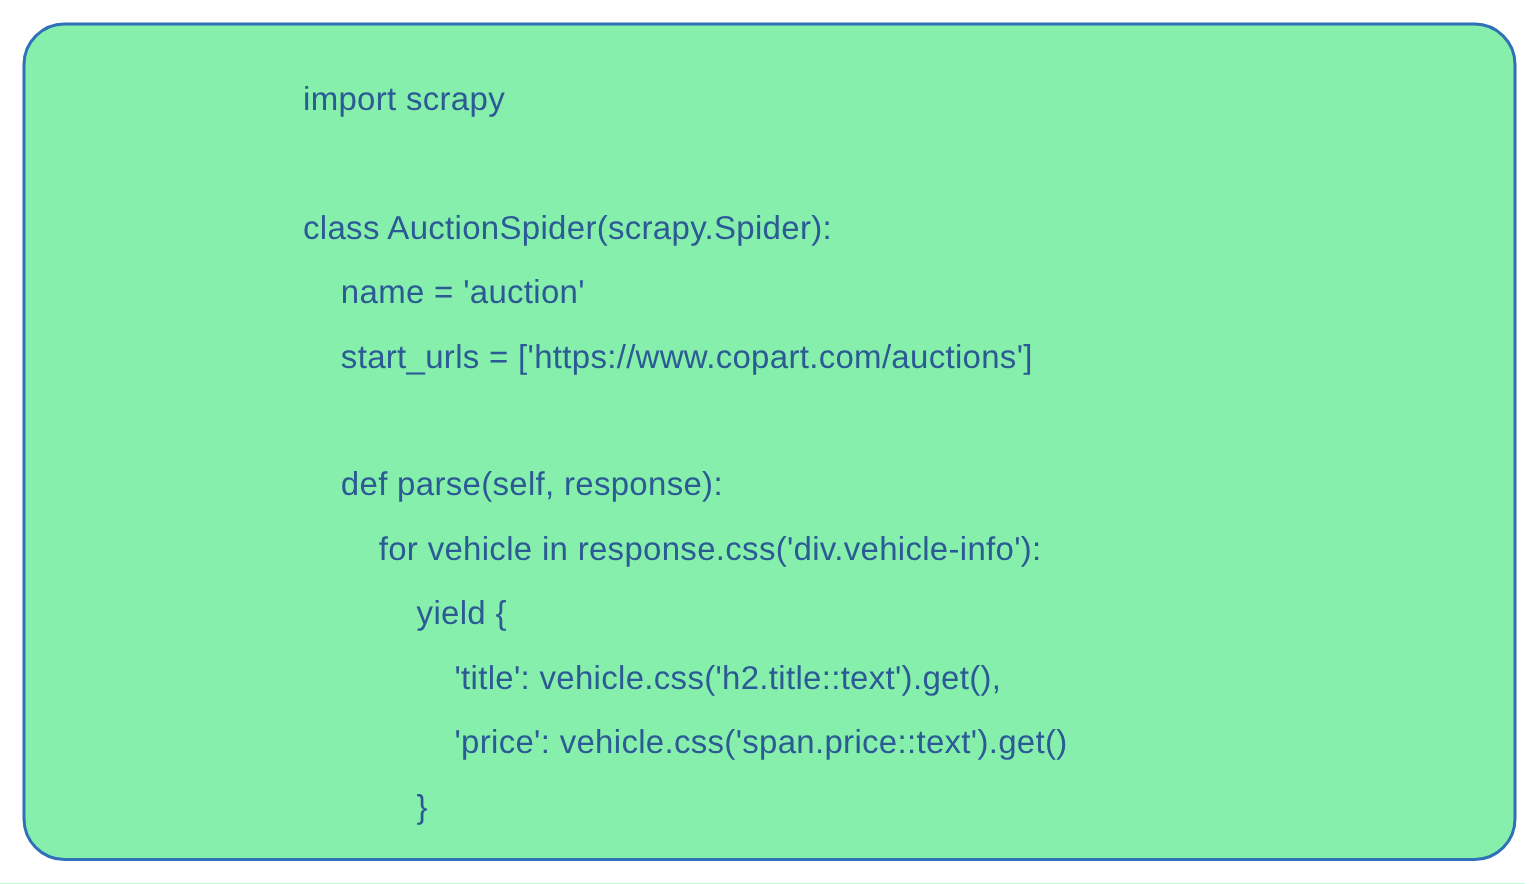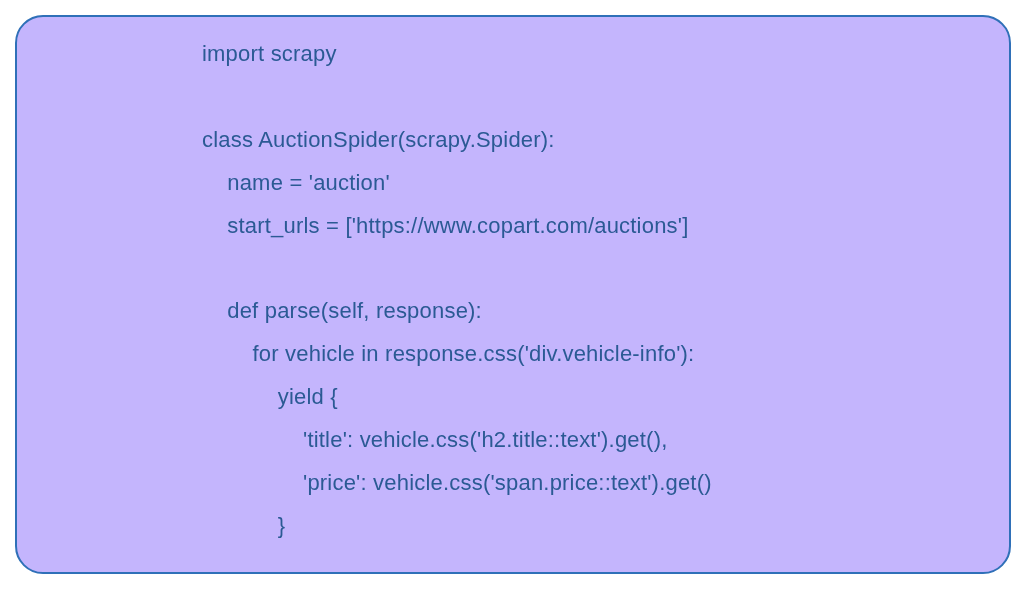--- a/index.html
+++ b/index.html
@@ -14,22 +14,22 @@
       font-family: Arial, Helvetica, sans-serif;
       display: flex;
       align-items: center;
       justify-content: center;
     }
     .code-container {
       width: 996px;
       height: 559px;
       border: 2.5px solid #2f70b8;
       border-radius: 28px;
-      background: #c4b5fd;
-      padding: 16px 30px 30px 185px;
+      background: #86efac;
+      padding: 28px 30px 30px 185px;
       position: relative;
     }
     .code-block {
       color: #2b5a94;
       font-size: 22px;
       line-height: 1.95;
       white-space: pre;
       font-family: Arial, Helvetica, sans-serif;
       letter-spacing: 0.2px;
     }

